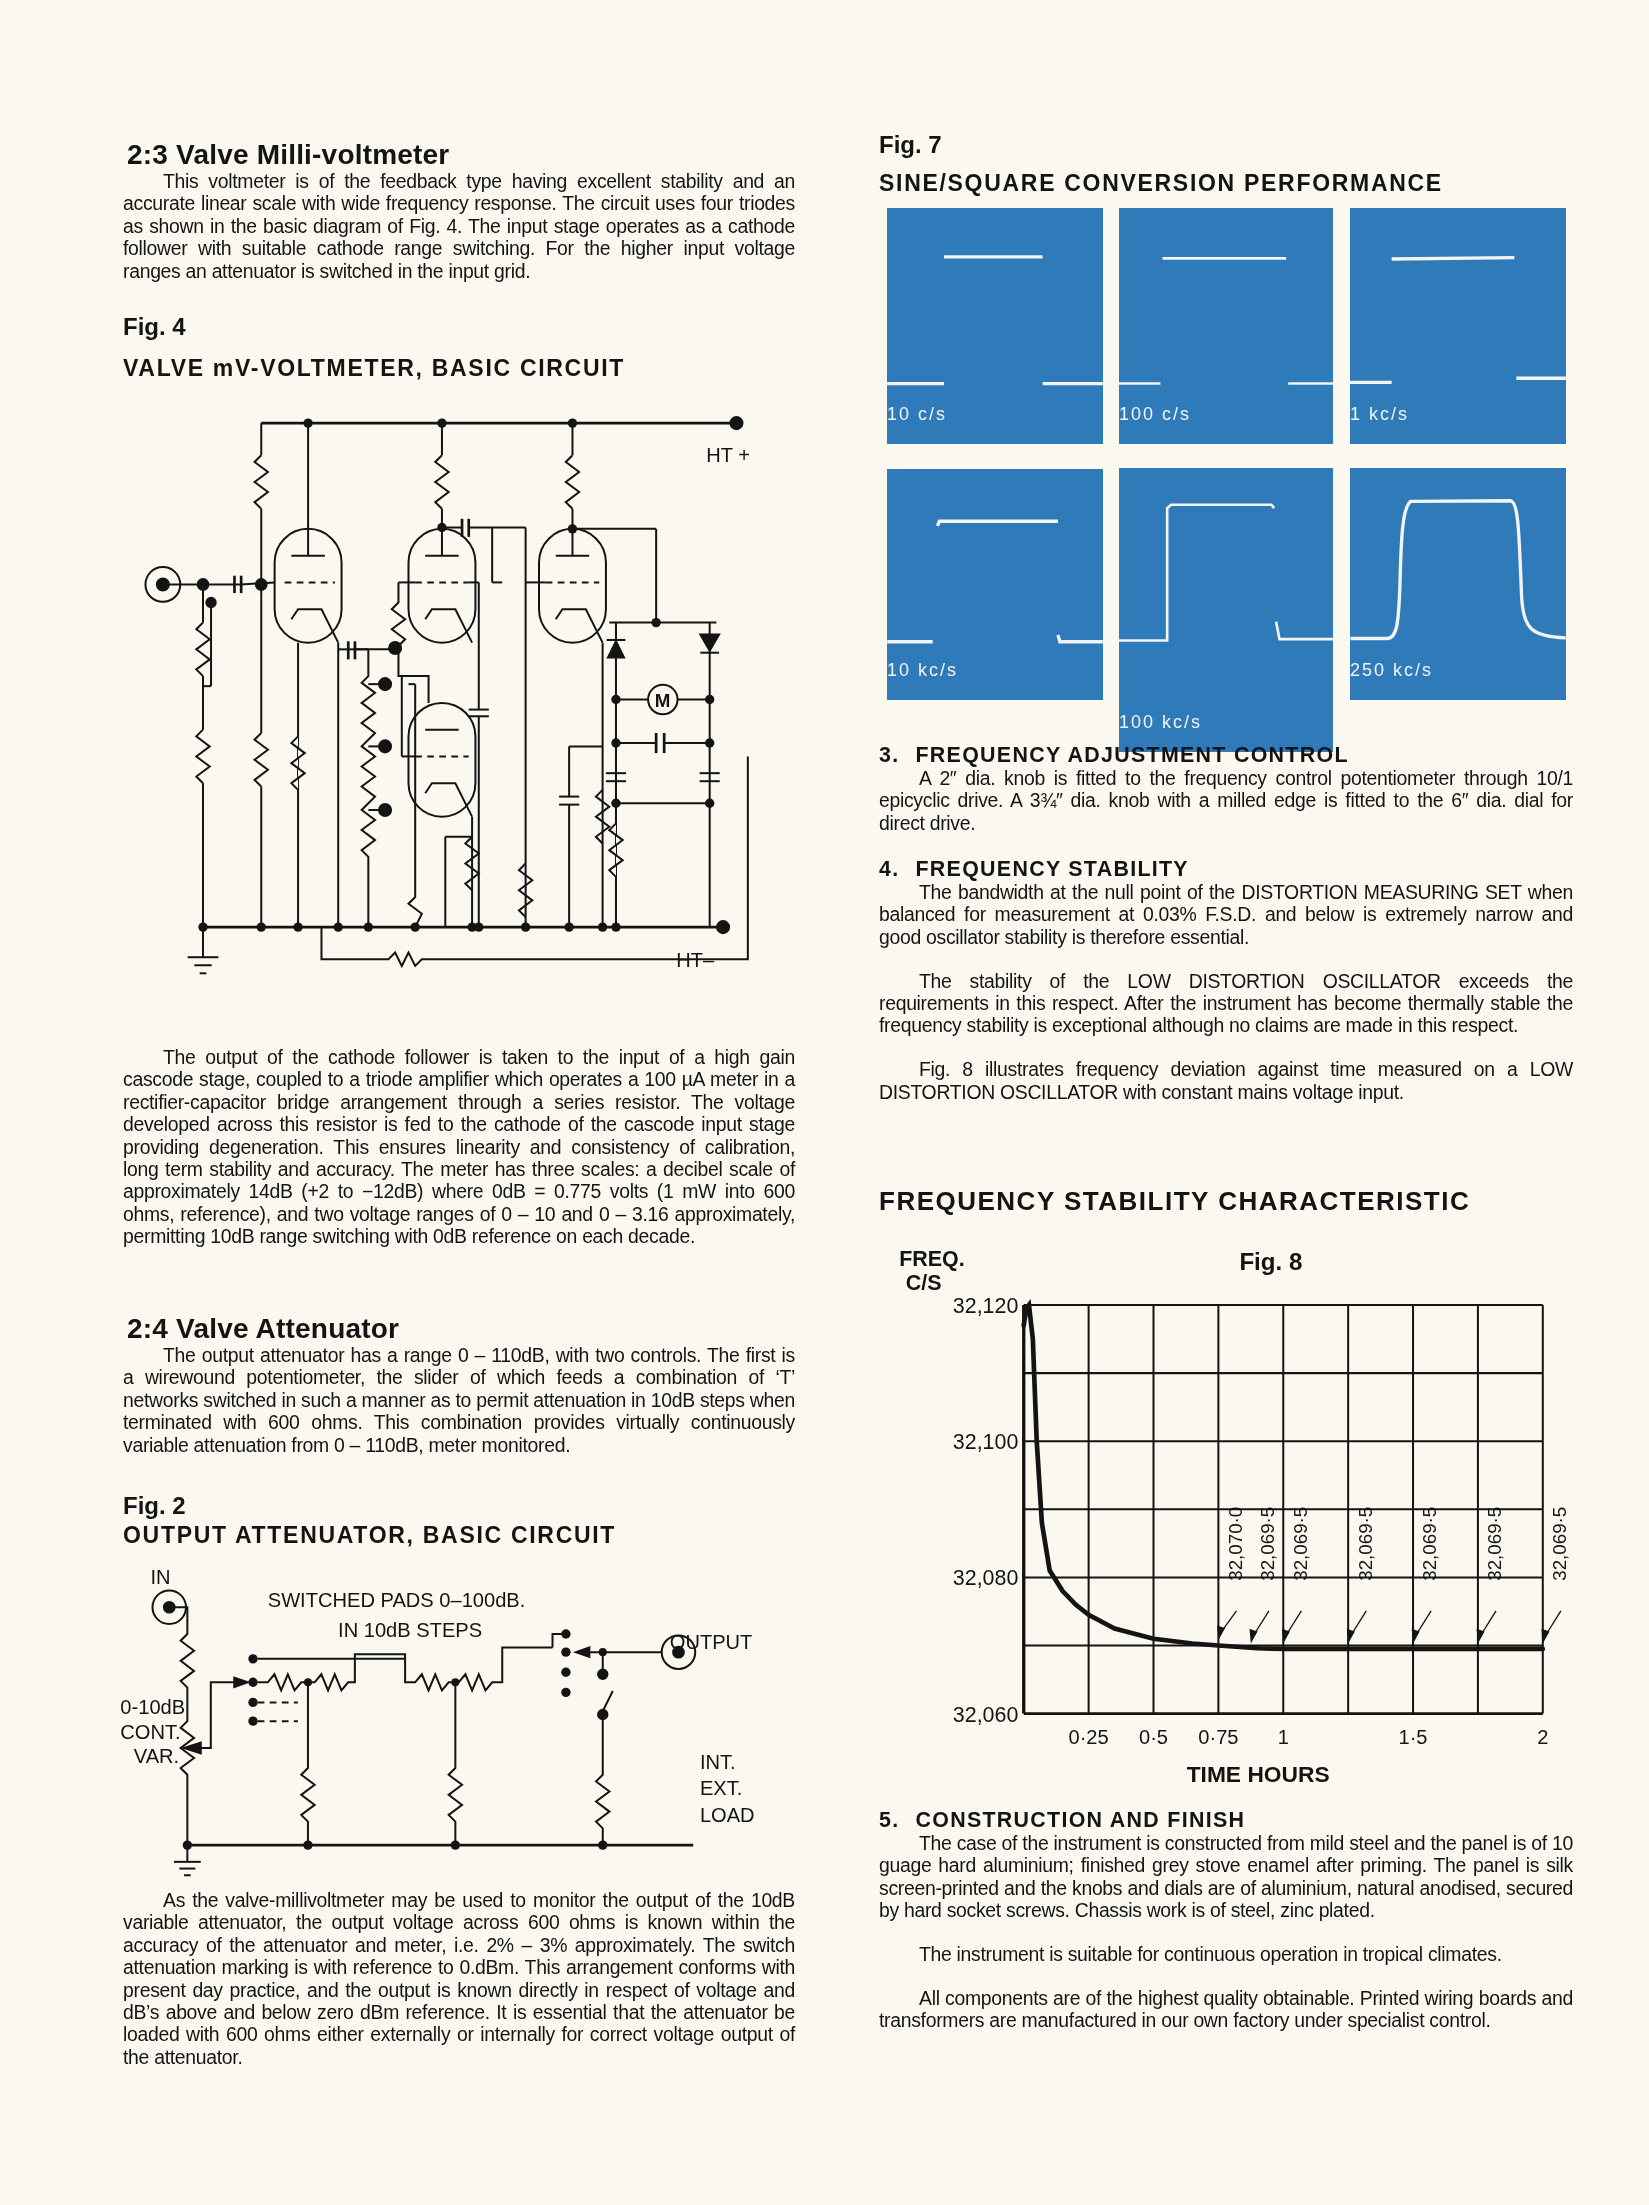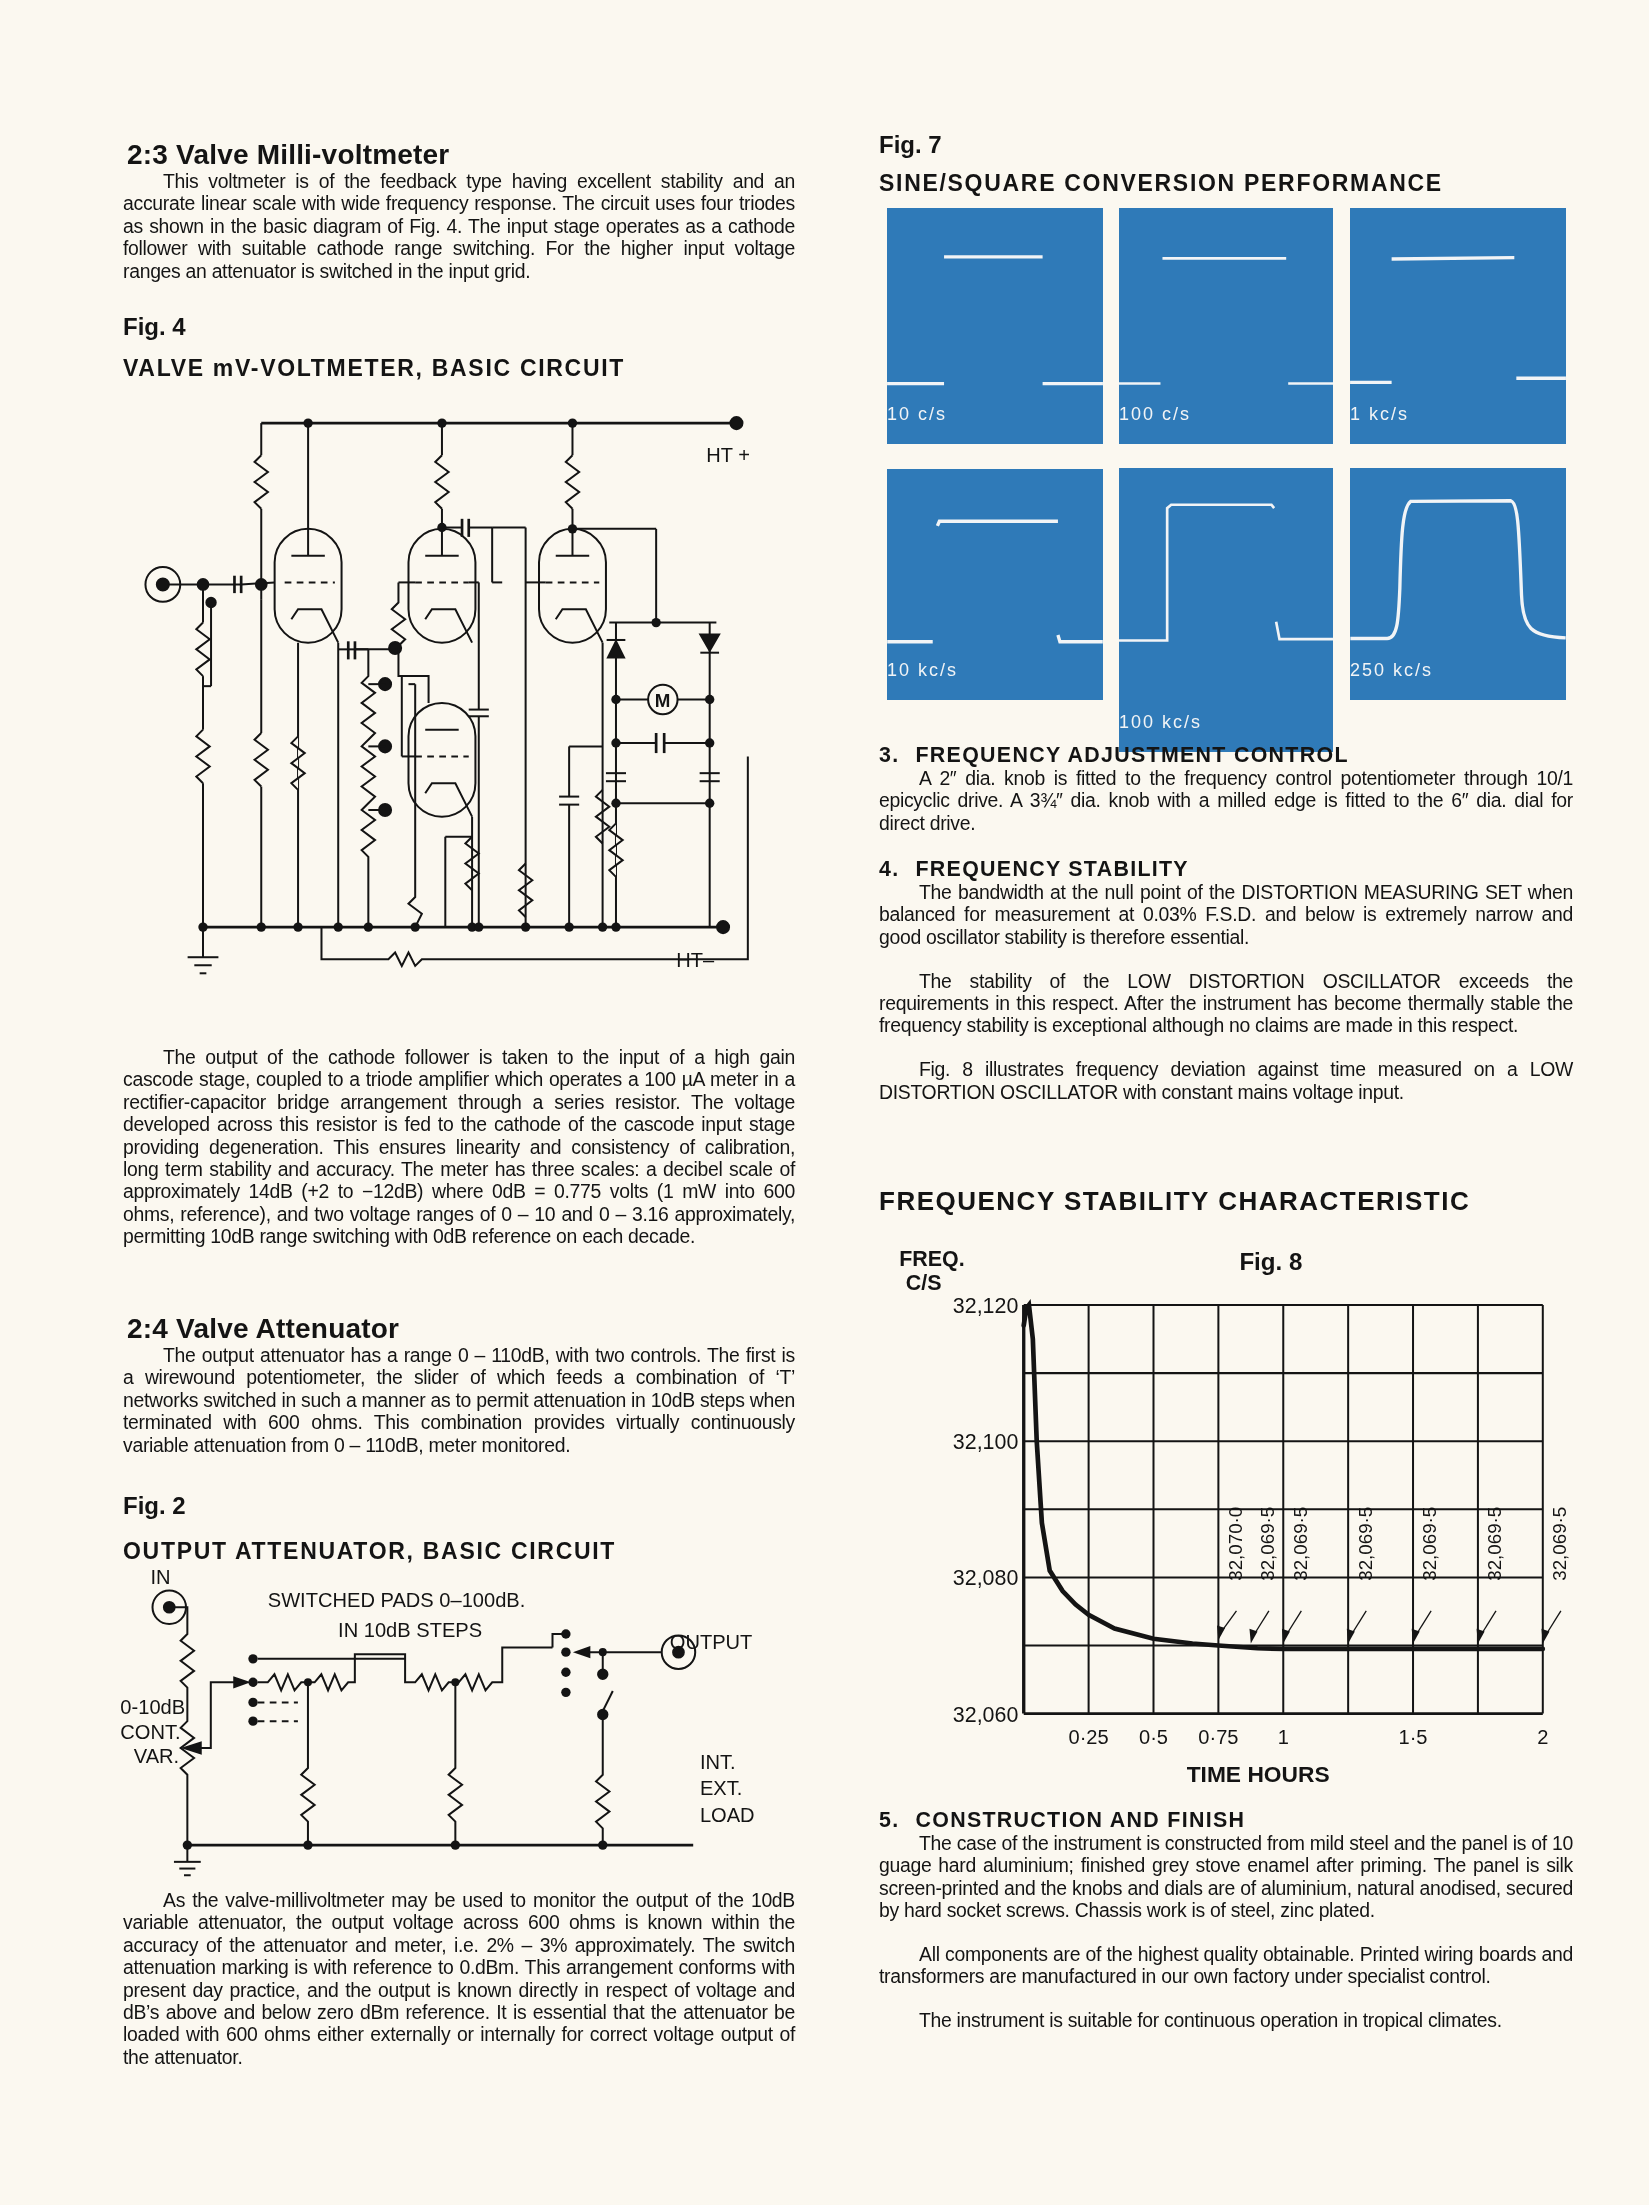--- a/index.html
+++ b/index.html
@@ -221,21 +221,21 @@
   <p class="para">The output of the cathode follower is taken to the input of a high gain cascode stage, coupled to a triode amplifier which operates a 100 µA meter in a rectifier-capacitor bridge arrangement through a series resistor. The voltage developed across this resistor is fed to the cathode of the cascode input stage providing degeneration. This ensures linearity and consistency of calibration, long term stability and accuracy. The meter has three scales: a decibel scale of approximately 14dB (+2 to −12dB) where 0dB = 0.775 volts (1 mW into 600 ohms, reference), and two voltage ranges of 0 – 10 and 0 – 3.16 approximately, permitting 10dB range switching with 0dB reference on each decade.</p>
 </div>
 
 <div class="abs col-left" style="top:1313px;">
   <p class="sub-h">2:4 Valve Attenuator</p>
   <p class="para">The output attenuator has a range 0 – 110dB, with two controls. The first is a wirewound potentiometer, the slider of which feeds a combination of ‘T’ networks switched in such a manner as to permit attenuation in 10dB steps when terminated with 600 ohms. This combination provides virtually continuously variable attenuation from 0 – 110dB, meter monitored.</p>
 </div>
 
 <div class="abs col-left" style="top:1492px;">
   <p class="fig-label">Fig. 2</p>
-  <p class="fig-title" style="margin-top:16px;">OUTPUT ATTENUATOR, BASIC CIRCUIT</p>
+  <p class="fig-title" style="margin-top:0;">OUTPUT ATTENUATOR, BASIC CIRCUIT</p>
 </div>
 
 <svg class="abs" style="left:117px;top:1567px;" width="670" height="315" viewBox="0 0 1000 470" fill="none" stroke="#141414" stroke-width="3">
   <g fill="#141414" stroke="none" font-size="30">
     <text x="50" y="25">IN</text>
     <text x="225" y="60">SWITCHED  PADS  0–100dB.</text>
     <text x="330" y="105">IN  10dB  STEPS</text>
     <text x="825" y="122">OUTPUT</text>
     <text x="5" y="220">0-10dB</text>
     <text x="5" y="256">CONT.</text>
@@ -432,16 +432,16 @@
     </g>
   <text id="fig8-title" x="550" y="65" font-size="36" font-weight="bold" fill="#141414">Fig. 8</text>
   <text id="fig8-ylabel-1" x="42" y="60" font-size="32" font-weight="bold" fill="#141414">FREQ.</text>
   <text id="fig8-ylabel-2" x="52" y="95" font-size="32" font-weight="bold" fill="#141414">C/S</text>
   <text id="fig8-xlabel" x="578" y="830" font-size="34" font-weight="bold" fill="#141414" text-anchor="middle">TIME  HOURS</text>
 </svg>
 
 <div class="abs col-right" style="top:1808px;">
   <p class="sec-h"><span class="num">5.</span><span>CONSTRUCTION  AND  FINISH</span></p>
   <p class="para">The case of the instrument is constructed from mild steel and the panel is of 10 guage hard aluminium; finished grey stove enamel after priming. The panel is silk screen-printed and the knobs and dials are of aluminium, natural anodised, secured by hard socket screws. Chassis work is of steel, zinc plated.</p>
+  <p class="para" style="margin-top:21.4px;">The instrument is suitable for continuous operation in tropical climates.</p>
   <p class="para" style="margin-top:21.4px;">All components are of the highest quality obtainable. Printed wiring boards and transformers are manufactured in our own factory under specialist control.</p>
-  <p class="para" style="margin-top:21.4px;">The instrument is suitable for continuous operation in tropical climates.</p>
 </div>
 
 
 </body></html>

